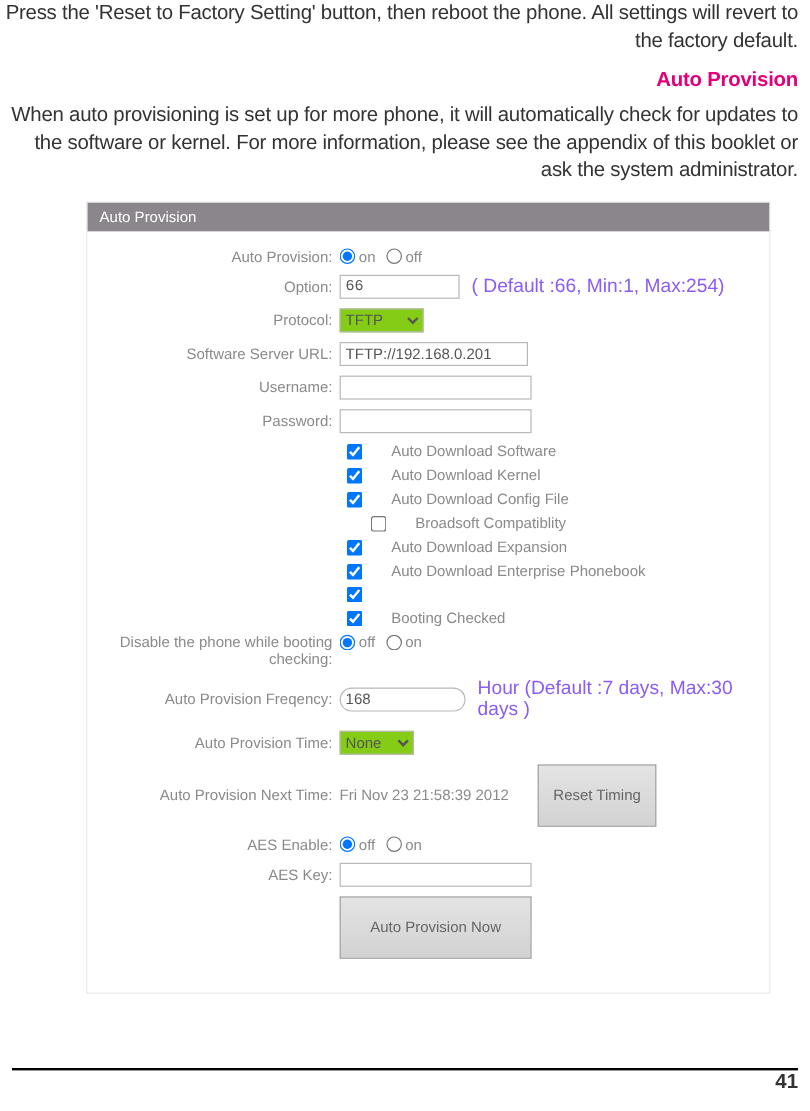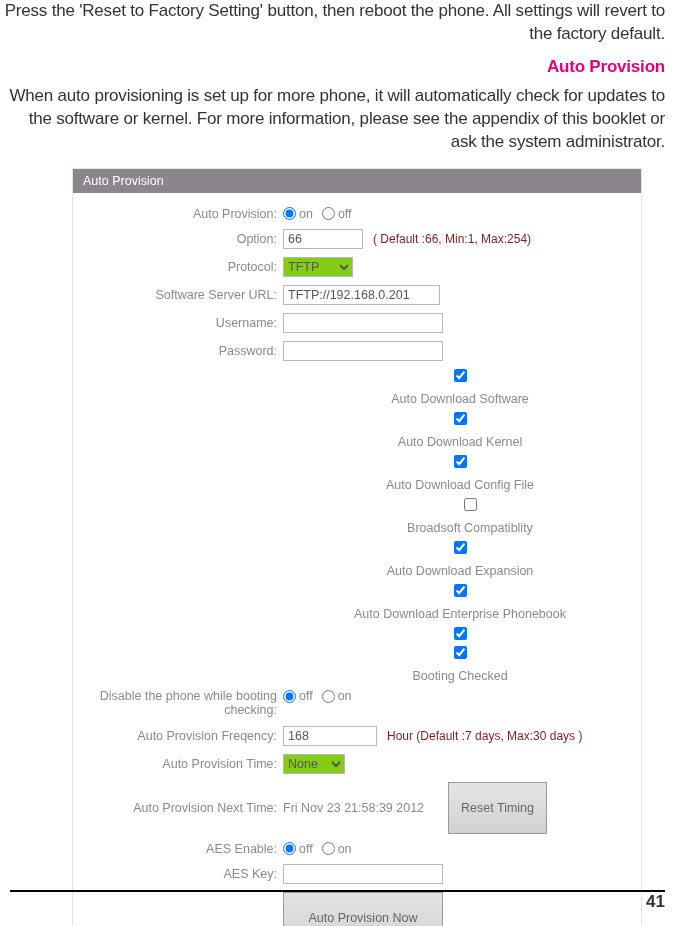--- a/index.html
+++ b/index.html
@@ -69,40 +69,39 @@
       background: #fff;
     }
     .sel {
       height: 20px;
       border: 1px solid #b8b8b8;
       font-size: 12.5px;
       color: #555;
       background: #84cc16;
     }
     .hint {
-      font-size: 12px;
-      color: #7f1d1d;
+      font-size: 16px;
+      color: #8b5cf6;
       margin-left: 6px;
     }
     .radio-set {
       display: inline-flex;
       align-items: center;
       gap: 3px;
     }
     .radio-set label { color: #8a8a8a; margin-right: 6px; }
     input[type=radio] { width: 13px; height: 13px; }
     input[type=checkbox] { width: 13px; height: 13px; }
     .check-row {
       display: flex;
       align-items: center;
       margin-left: 206px;
       margin-bottom: 6px;
-      gap: 10px;
+      gap: 24px;
       color: #8a8a8a;
-      flex-direction: column;
     }
     .btn {
       background: linear-gradient(#e4e4e4,#d2d2d2);
       border: 1px solid #9a9a9a;
       color: #666;
       font-size: 12.5px;
       padding: 18px 12px;
       cursor: pointer;
     }
     .footer {
@@ -136,21 +135,21 @@
         <input type="radio" checked="" style="">
           <label>on</label>
         <input type="radio" style="">
           <label>off</label>
       </div>
     </div>
 
     <div class="form-row">
       <div class="form-label">Option:</div>
       <div class="form-control-cell">
-        <input class="form-input" style="width: 80px;" value="66">
+        <input class="form-input" style="width: 100px; font-family: Liberation Mono, monospace;" value="66">
         <span class="hint">( Default :66, Min:1, Max:254)</span>
       </div>
     </div>
 
     <div class="form-row">
       <div class="form-label">Protocol:</div>
       <div class="form-control-cell">
         <select class="sel" style="width:70px">
           <option>TFTP</option>
         </select>
@@ -216,21 +215,21 @@
         <input type="radio" checked="" style="">
           <label>off</label>
         <input type="radio" style="">
           <label>on</label>
       </div>
     </div>
 
     <div class="form-row">
       <div class="form-label">Auto Provision Freqency:</div>
       <div class="form-control-cell">
-        <input class="form-input" style="width: 94px;" value="168">
+        <input class="form-input" style="width: 105px; border-radius: 10px;" value="168">
         <span class="hint">Hour (Default :7 days, Max:30 days )</span>
       </div>
     </div>
 
     <div class="form-row">
       <div class="form-label">Auto Provision Time:</div>
       <div class="form-control-cell">
         <select class="sel" style="width:62px">
           <option>None</option>
         </select>

